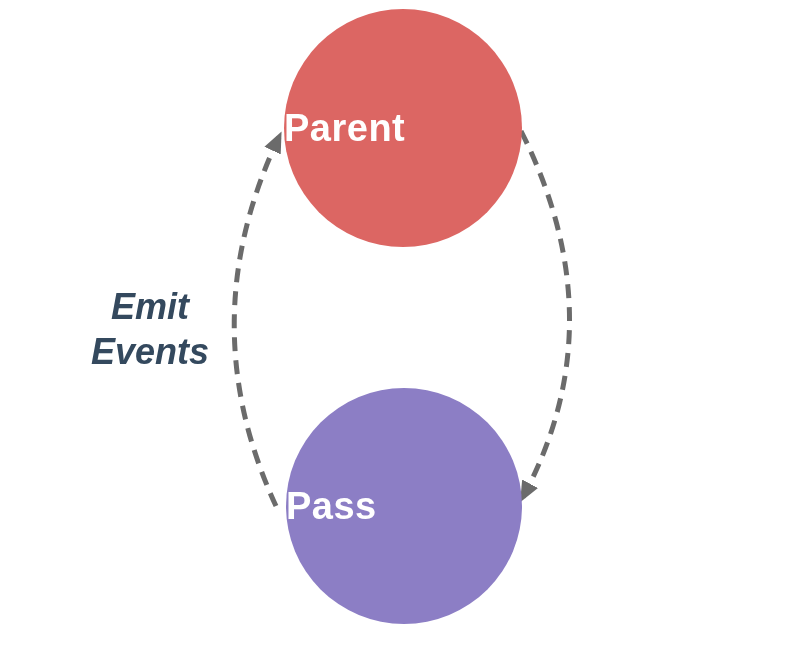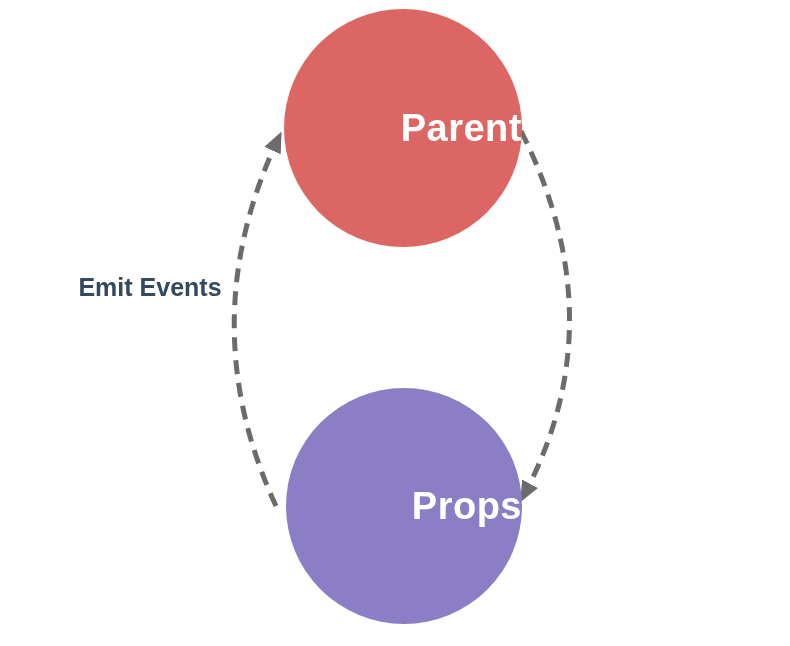--- a/index.html
+++ b/index.html
@@ -27,21 +27,21 @@
     stroke: var(--edge-color, #6b6b6b);
     stroke-width: 5;
     stroke-dasharray: 14 9;
     stroke-linecap: butt;
   }
   .node-circle {
     position: absolute;
     border-radius: 50%;
     display: flex;
     align-items: center;
-    justify-content: flex-end;
+    justify-content: flex-start;
   }
   .node-circle.parent {
     left: 284px;
     top: 9px;
     width: 238px;
     height: 238px;
     background: var(--parent-fill, #dc6663);
   }
   .node-circle.child {
     left: 286px;
@@ -51,26 +51,27 @@
     background: var(--child-fill, #8c7ec5);
   }
   .node-label {
     color: var(--node-text, #ffffff);
     font-size: 38px;
     font-weight: bold;
     letter-spacing: 0.5px;
   }
   .side-label {
     position: absolute;
-    top: 272px;
-    font-size: 25px;
+    top: 284px;
+    font-size: 36px;
     font-weight: bold;
     line-height: 1.25;
     text-align: center;
     color: var(--label-color, #34495e);
+    font-style: italic;
   }
   .side-label.left {
     left: 58px;
     width: 184px;
   }
   .side-label.right {
     left: 578px;
     width: 172px;
   }
 </style>
@@ -87,19 +88,19 @@
     </defs>
     <path class="edge-path" d="M276,506 Q191,322 279,137" marker-end="url(#arrowhead)"></path>
     <path class="edge-path" d="M521,131 Q617,322 523,497" marker-end="url(#arrowhead)"></path>
   </svg>
 
   <div class="node-circle parent">
     <span class="node-label">Parent</span>
   </div>
 
   <div class="node-circle child">
-    <span class="node-label">Props</span>
+    <span class="node-label">Pass</span>
   </div>
 
   <div class="side-label left">Emit Events</div>
 
 
 </div>
 
 </body></html>

